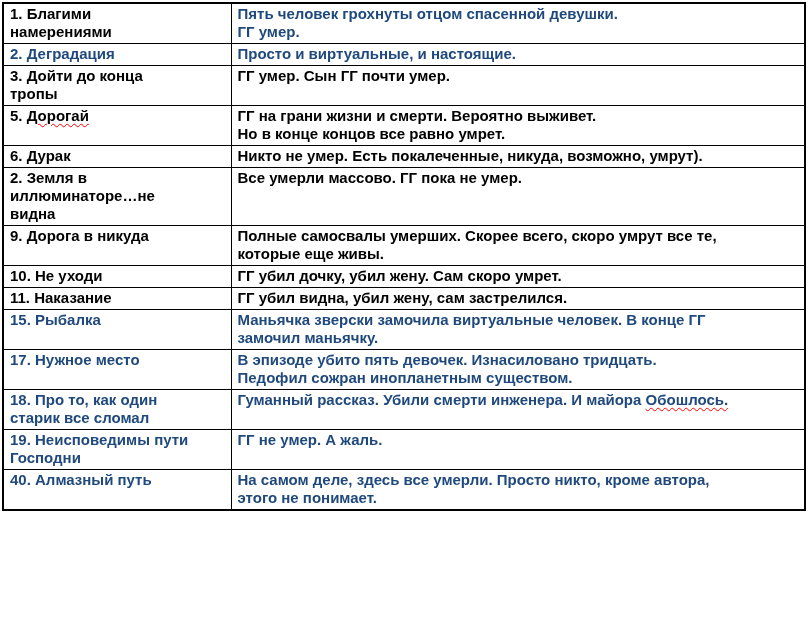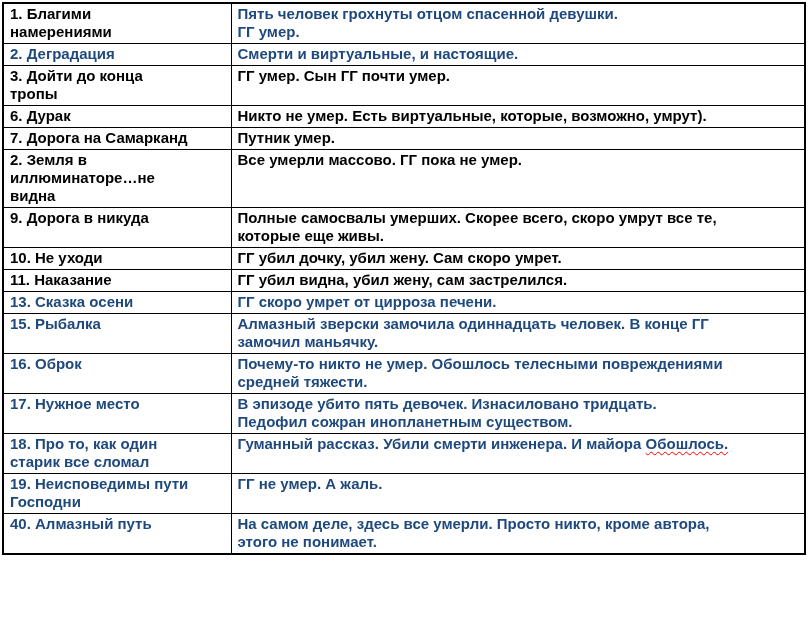--- a/index.html
+++ b/index.html
@@ -51,34 +51,35 @@
   </colgroup>
   <tbody>
     <tr>
       <td data-color="black"><span class="txt">1. Благими
 намерениями</span></td>
       <td data-color="blue"><span class="txt">Пять человек грохнуты отцом спасенной девушки.
 ГГ умер.</span></td>
     </tr>
     <tr>
       <td data-color="blue"><span class="txt">2. Деградация</span></td>
-      <td data-color="blue"><span class="txt">Смерти и виртуальные, и настоящие.</span></td>
+      <td data-color="blue"><span class="txt">Просто и виртуальные, и настоящие.</span></td>
     </tr>
     <tr>
       <td data-color="black"><span class="txt">3. Дойти до конца
 тропы</span></td>
       <td data-color="black"><span class="txt">ГГ умер. Сын ГГ почти умер.</span></td>
     </tr>
     <tr>
-      <td data-color="black"><span class="txt">6. Дурак</span></td>
-      <td data-color="black"><span class="txt">Никто не умер. Есть виртуальные, которые, возможно, умрут).</span></td>
+      <td data-color="black"><span class="txt"><span>5. </span><span class="squiggle">Дорогай</span></span></td>
+      <td data-color="black"><span class="txt">ГГ на грани жизни и смерти. Вероятно выживет.
+Но в конце концов все равно умрет.</span></td>
     </tr>
     <tr>
-      <td data-color="black"><span class="txt">7. Дорога на Самарканд</span></td>
-      <td data-color="black"><span class="txt">Путник умер.</span></td>
+      <td data-color="black"><span class="txt">6. Дурак</span></td>
+      <td data-color="black"><span class="txt">Никто не умер. Есть покалеченные, никуда, возможно, умрут).</span></td>
     </tr>
     <tr>
       <td data-color="black"><span class="txt">2. Земля в
 иллюминаторе…не
 видна</span></td>
       <td data-color="black"><span class="txt">Все умерли массово. ГГ пока не умер.</span></td>
     </tr>
     <tr>
       <td data-color="black"><span class="txt">9. Дорога в никуда</span></td>
       <td data-color="black"><span class="txt">Полные самосвалы умерших. Скорее всего, скоро умрут все те,
@@ -86,32 +87,23 @@
     </tr>
     <tr>
       <td data-color="black"><span class="txt">10. Не уходи</span></td>
       <td data-color="black"><span class="txt">ГГ убил дочку, убил жену. Сам скоро умрет.</span></td>
     </tr>
     <tr>
       <td data-color="black"><span class="txt">11. Наказание</span></td>
       <td data-color="black"><span class="txt">ГГ убил видна, убил жену, сам застрелился.</span></td>
     </tr>
     <tr>
-      <td data-color="blue"><span class="txt">13. Сказка осени</span></td>
-      <td data-color="blue"><span class="txt">ГГ скоро умрет от цирроза печени.</span></td>
-    </tr>
-    <tr>
       <td data-color="blue"><span class="txt">15. Рыбалка</span></td>
-      <td data-color="blue"><span class="txt">Алмазный зверски замочила одиннадцать человек. В конце ГГ
+      <td data-color="blue"><span class="txt">Маньячка зверски замочила виртуальные человек. В конце ГГ
 замочил маньячку.</span></td>
-    </tr>
-    <tr>
-      <td data-color="blue"><span class="txt">16. Оброк</span></td>
-      <td data-color="blue"><span class="txt">Почему-то никто не умер. Обошлось телесными повреждениями
-средней тяжести.</span></td>
     </tr>
     <tr>
       <td data-color="blue"><span class="txt">17. Нужное место</span></td>
       <td data-color="blue"><span class="txt">В эпизоде убито пять девочек. Изнасиловано тридцать.
 Педофил сожран инопланетным существом.</span></td>
     </tr>
     <tr>
       <td data-color="blue"><span class="txt">18. Про то, как один
 старик все сломал</span></td>
       <td data-color="blue"><span class="txt"><span>Гуманный рассказ. Убили смерти инженера. И майора </span><span class="squiggle">Обошлось.</span></span></td>

